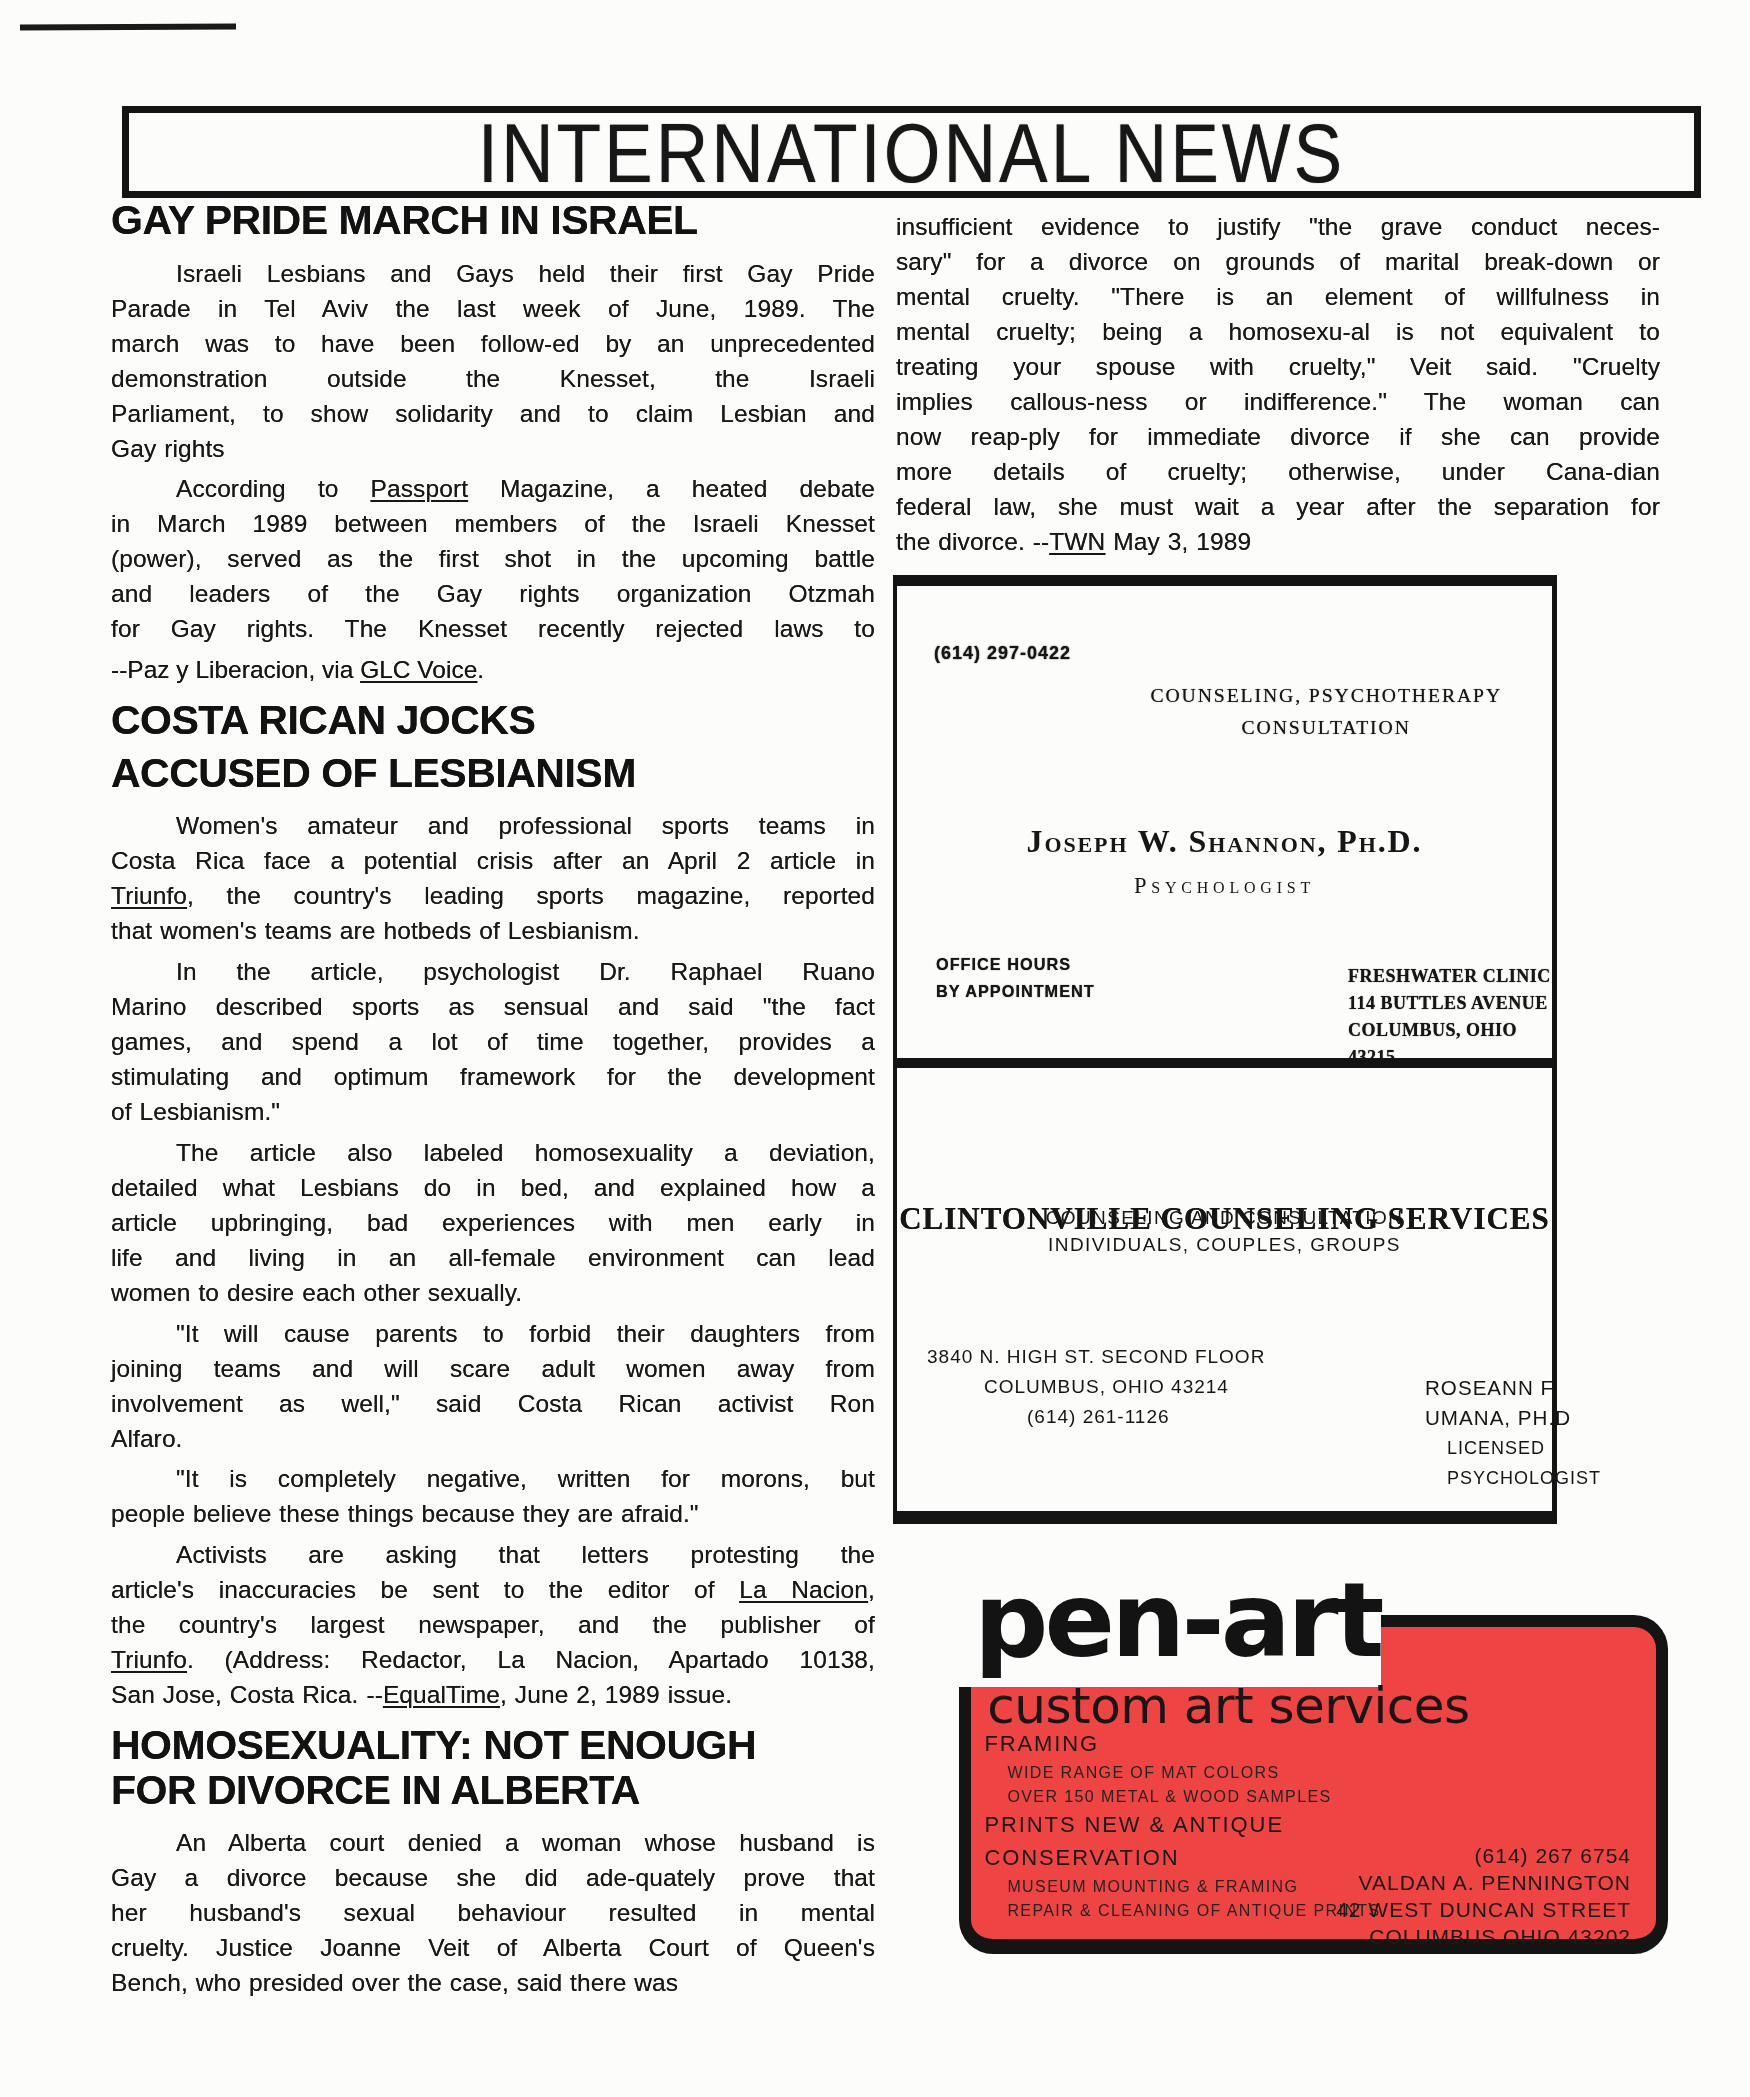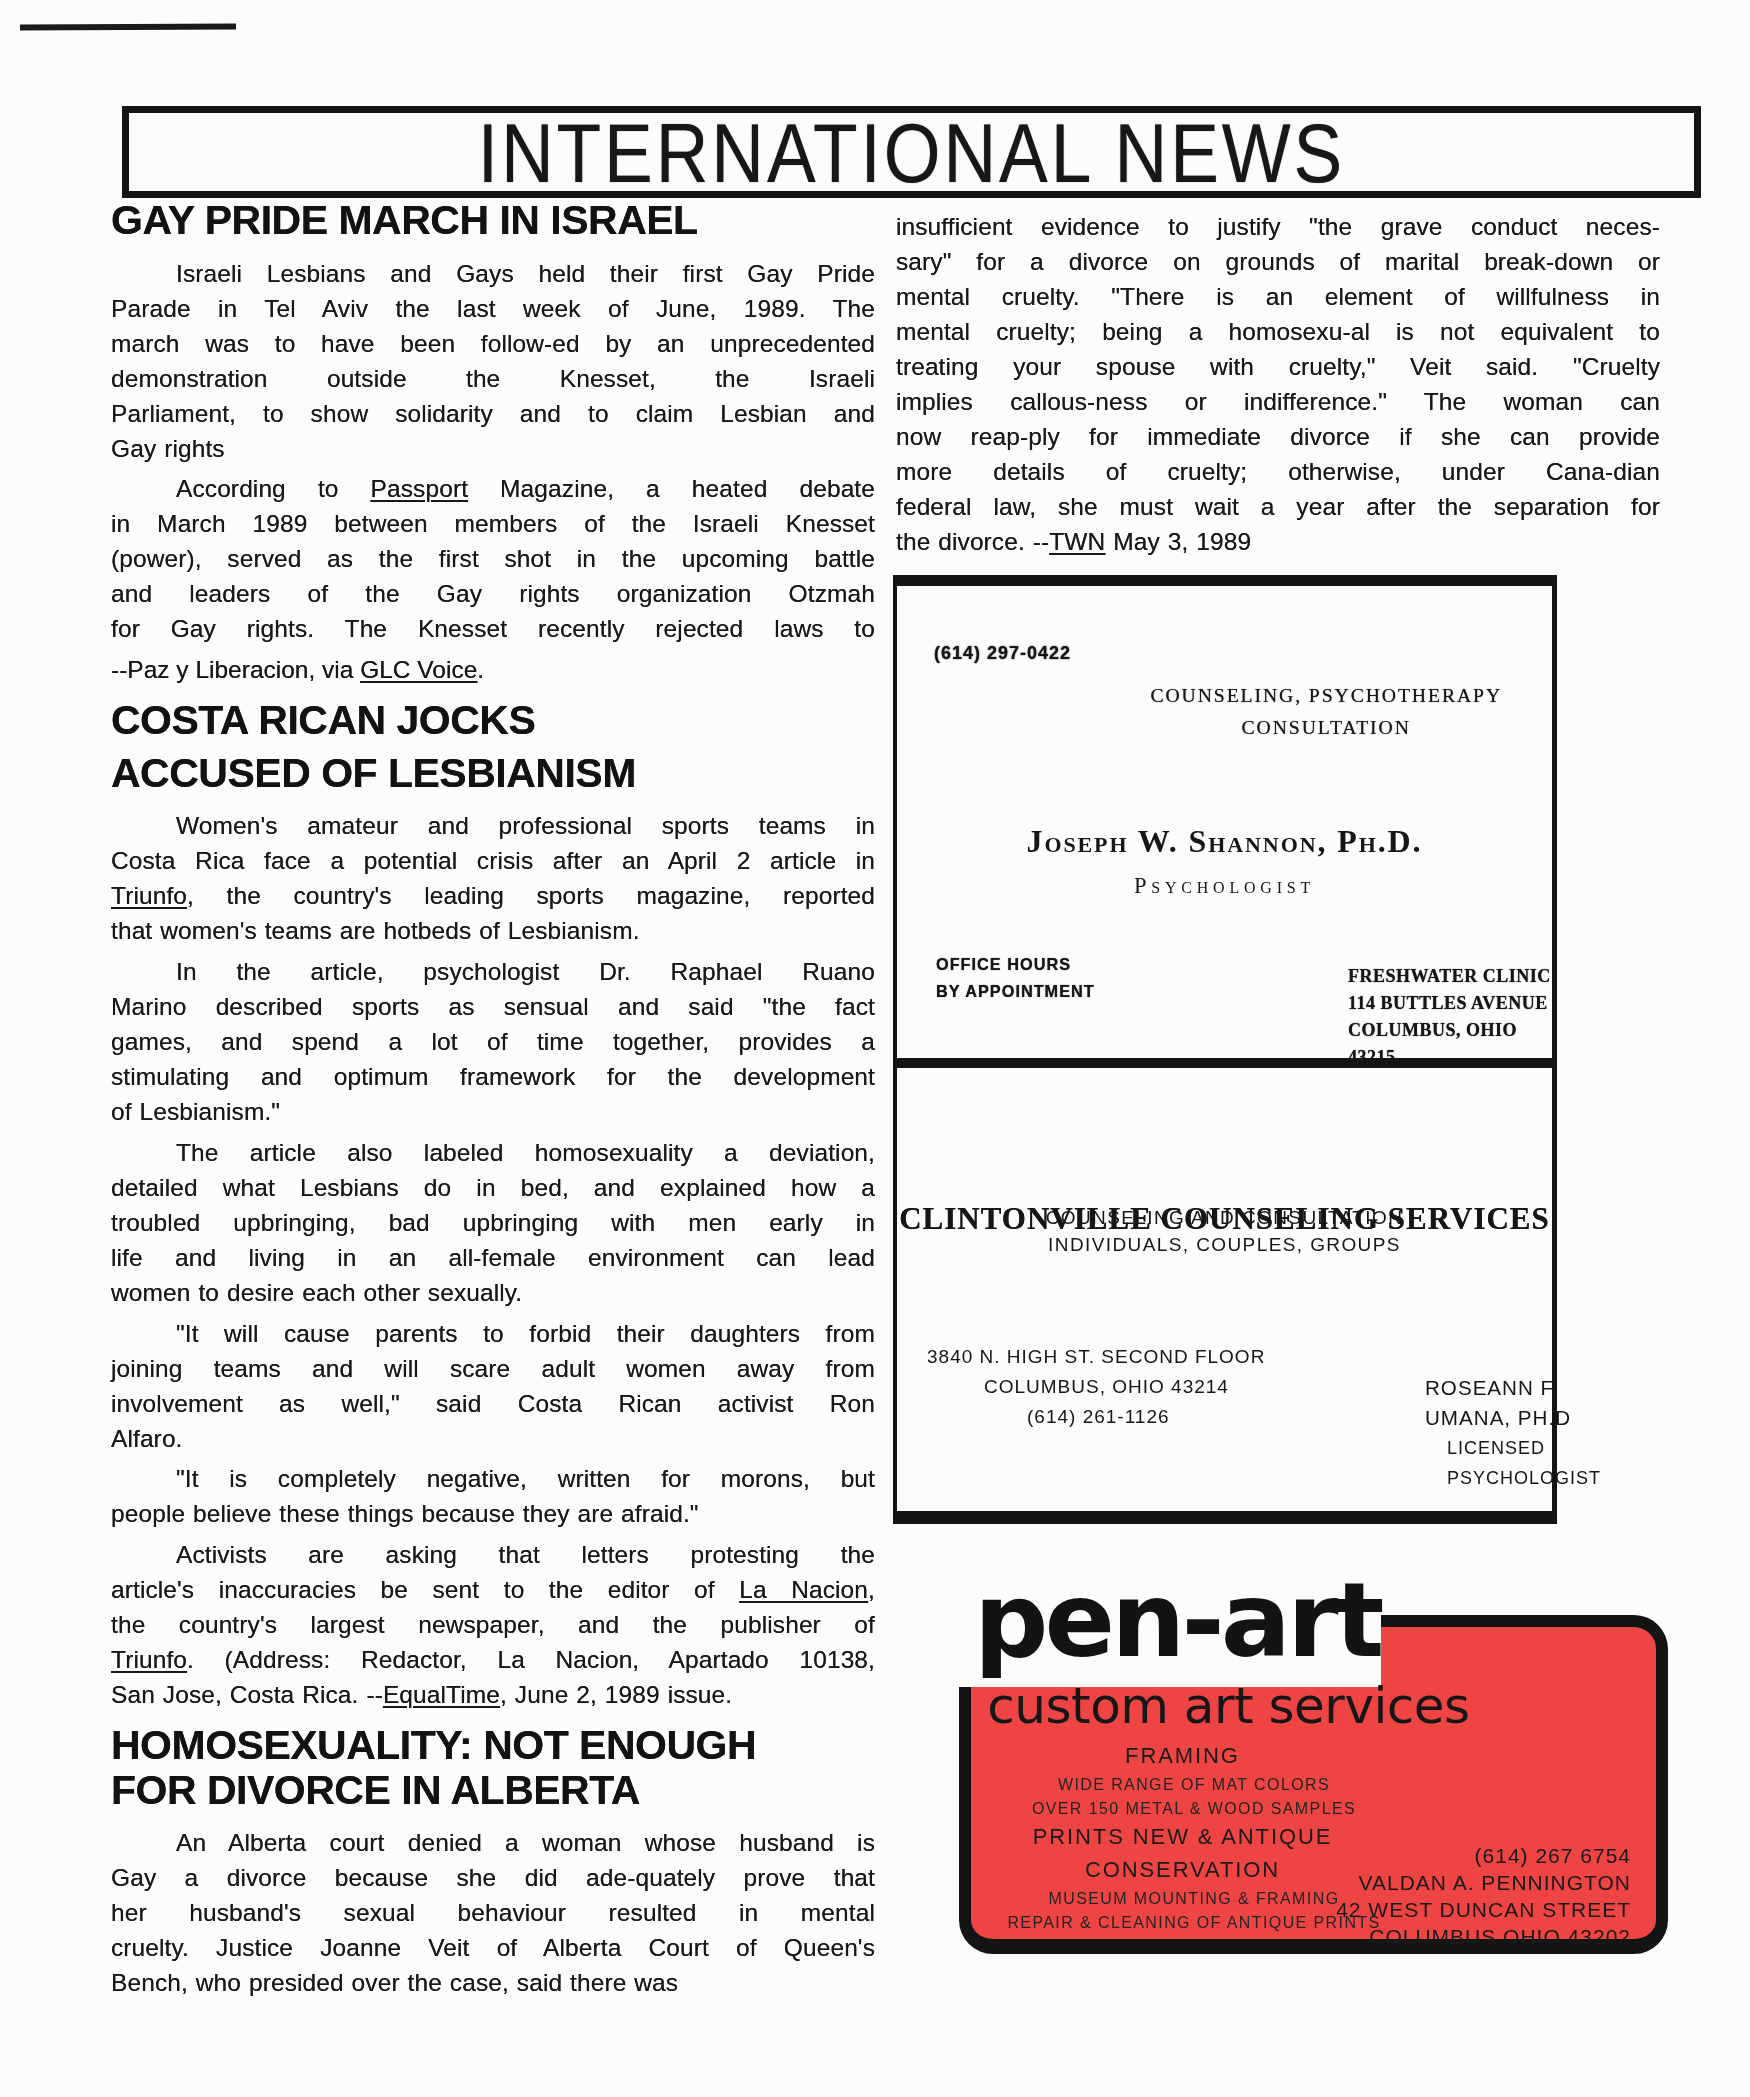--- a/index.html
+++ b/index.html
@@ -53,21 +53,21 @@
   .ccperson{left:528px;top:305px;font-size:20.6px;letter-spacing:1px;line-height:30px;}
   .ccperson .i1{margin-left:22px;font-size:18px;}
   
   .penart{position:absolute;left:959px;top:1615px;width:709px;height:339px;box-sizing:border-box;
           border:12.5px solid #141414;border-bottom-width:15.3px;border-radius:34px;background:#ef4444;}
   .pa-cover{position:absolute;left:-12.5px;top:-12.5px;width:422px;height:72px;background:#fcfcfa;}
   .pa-logo{position:absolute;left:2.9px;top:-59px;font-family:"DejaVu Sans",sans-serif;font-weight:700;
            font-size:104px;letter-spacing:-3.8px;line-height:1;color:#131313;}
   .pa-tag{position:absolute;left:16.3px;top:50px;font-family:"DejaVu Sans",sans-serif;font-weight:400;
           font-size:50px;letter-spacing:-0.5px;color:#161616;}
-  .pa-services{position:absolute;left:13.4px;top:116px;color:#1a1a1a;text-align:center;}
+  .pa-services{position:absolute;left:13.4px;top:104px;color:#1a1a1a;}
   .svc-big{font-size:22px;letter-spacing:1.9px;margin-bottom:7.2px;}
   .svc-small{font-size:16px;letter-spacing:1.4px;margin-left:23px;margin-bottom:5.8px;color:#242424;}
   .pa-contact{position:absolute;right:25px;top:215px;text-align:right;font-size:21px;letter-spacing:1px;
               line-height:27px;color:#1a1a1a;}
 </style>
 </head>
 <body>
 
 <div class="page">
   <div class="artifact"></div>
@@ -106,21 +106,21 @@
     <div class="para" data-indent="">
         <span class="ln jl">In the article, psychologist Dr. Raphael Ruano</span>
         <span class="ln jl">Marino described sports as sensual and said "the fact</span>
         <span class="ln jl">games, and spend a lot of time together, provides a</span>
         <span class="ln jl">stimulating and optimum framework for the development</span>
         <span class="ln last">of Lesbianism."</span>
       </div>
     <div class="para" data-indent="">
         <span class="ln jl">The article also labeled homosexuality a deviation,</span>
         <span class="ln jl">detailed what Lesbians do in bed, and explained how a</span>
-        <span class="ln jl">troubled upbringing, bad upbringing with men early in</span>
+        <span class="ln jl">article upbringing, bad experiences with men early in</span>
         <span class="ln jl">life and living in an all-female environment can lead</span>
         <span class="ln last">women to desire each other sexually.</span>
       </div>
     <div class="para" data-indent="">
         <span class="ln jl">"It will cause parents to forbid their daughters from</span>
         <span class="ln jl">joining teams and will scare adult women away from</span>
         <span class="ln jl">involvement as well," said Costa Rican activist Ron</span>
         <span class="ln last">Alfaro.</span>
       </div>
     <div class="para" data-indent="">

